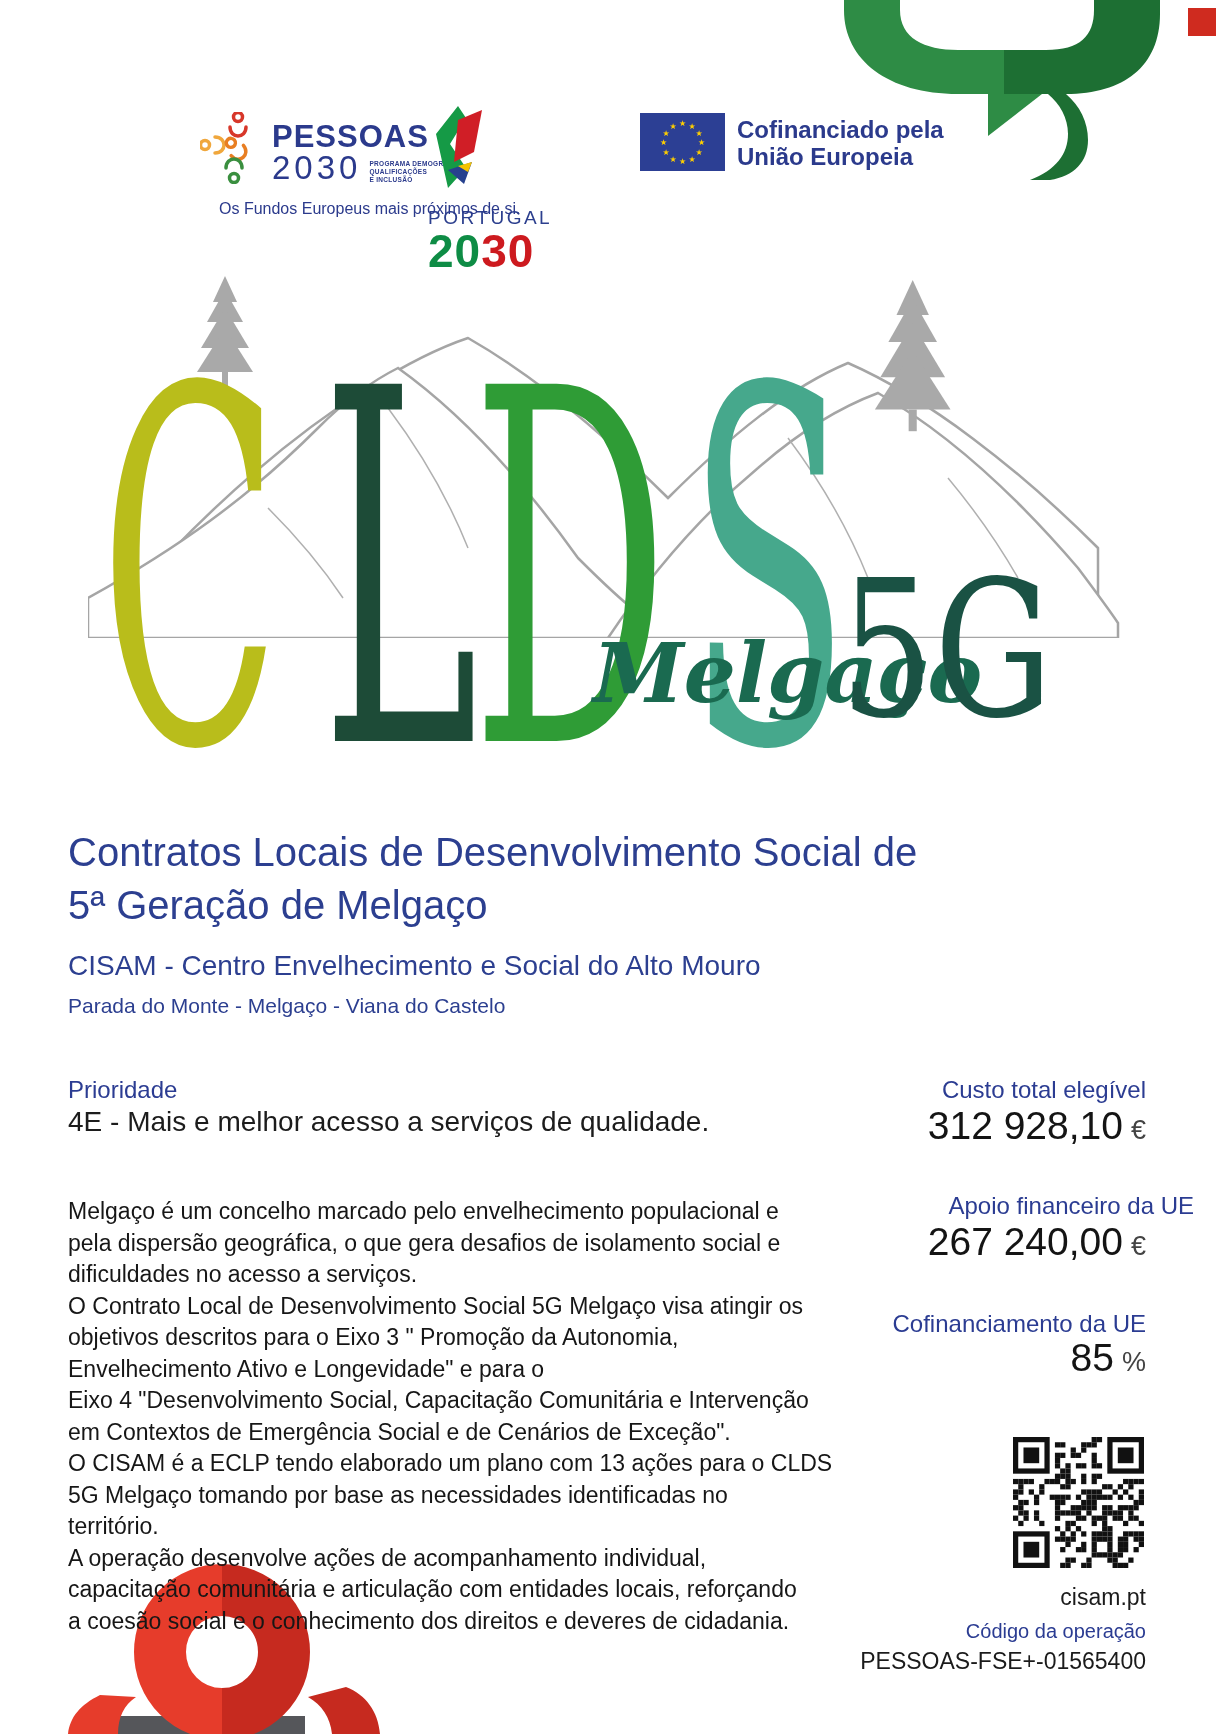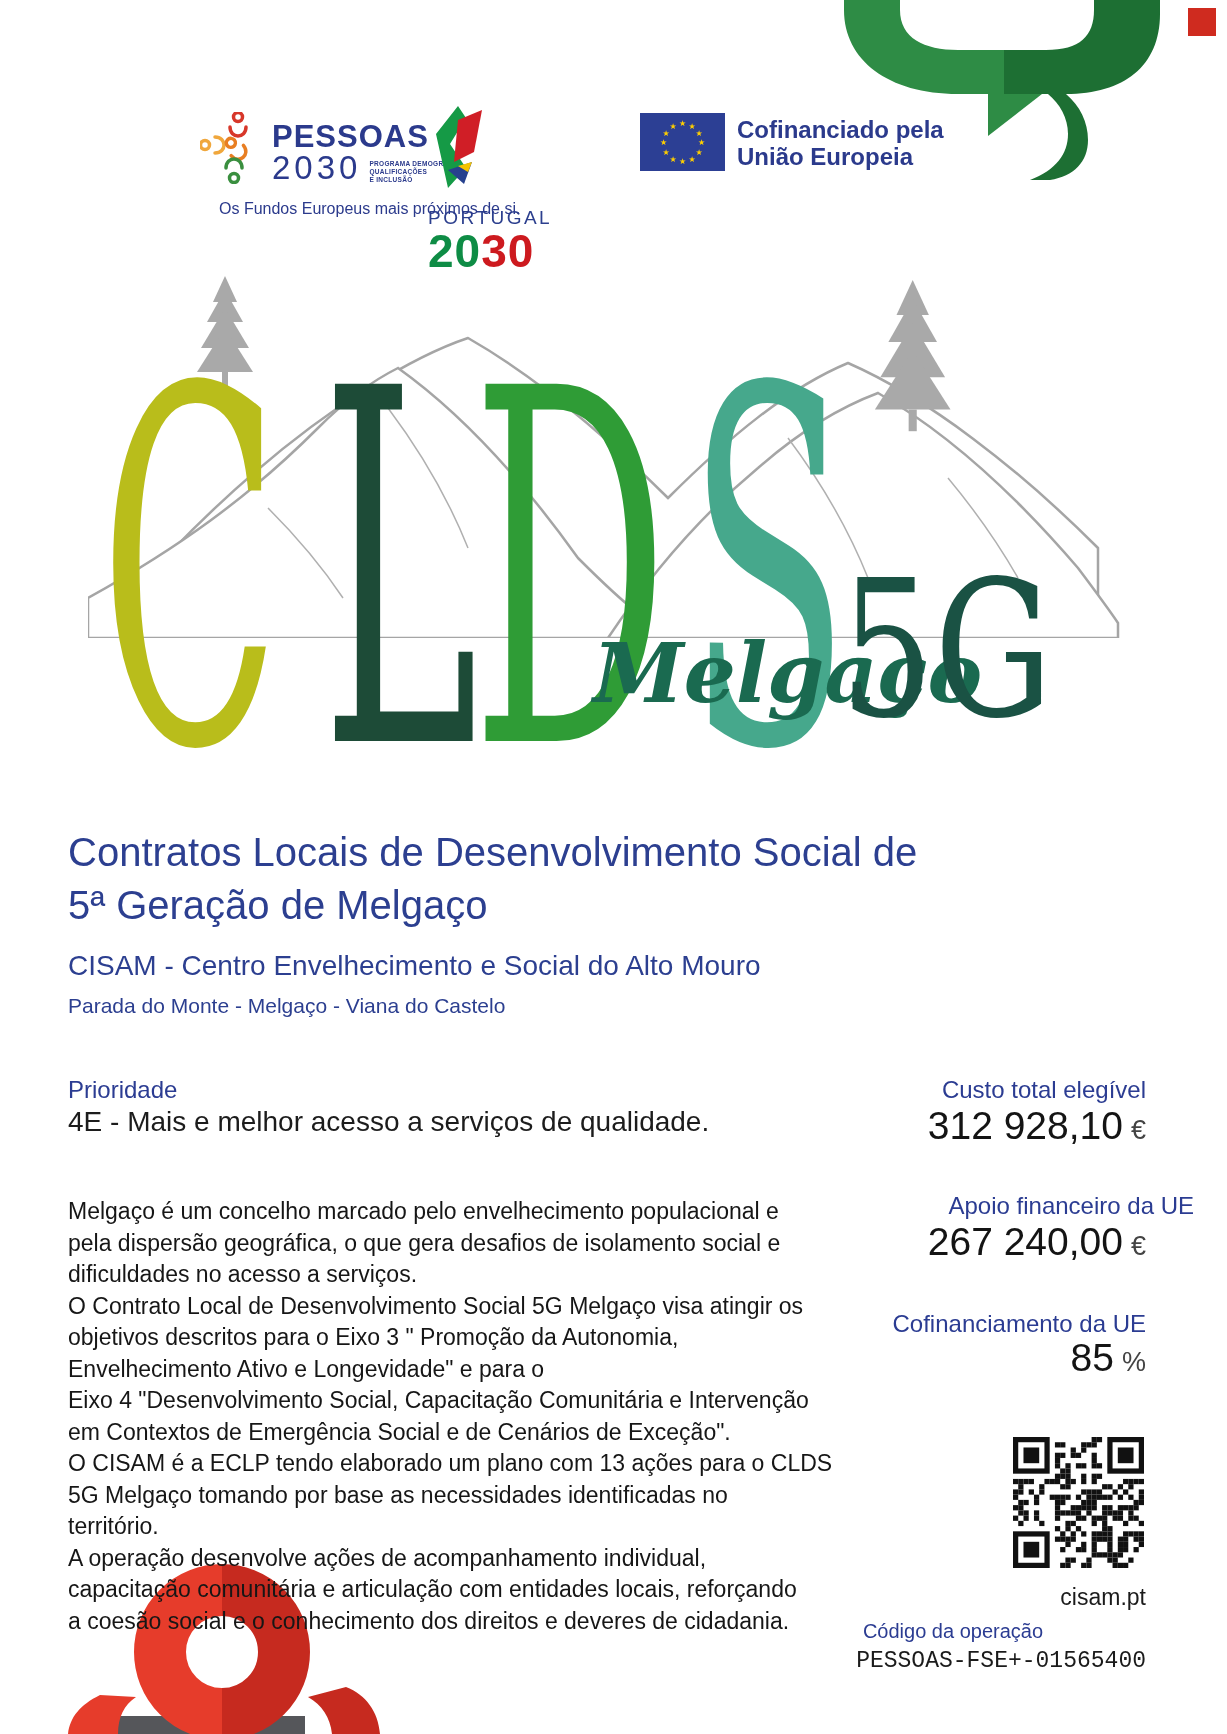--- a/index.html
+++ b/index.html
@@ -49,22 +49,22 @@
   .fin-label{font-size:24px;}
   .amount{font-size:39px;color:#141414;}
   .unit{font-size:27px;color:#444444;margin-left:8px;}
   #fin-total-label{top:1076px;} #fin-total-value{top:1104px;}
   #fin-support-label{top:1192px;padding-left:48px;} #fin-support-value{top:1220px;}
   #fin-cof-label{top:1310px;} #fin-cof-value{top:1336px;}
 
   
   #qr{left:1013px;top:1437px;}
   .qr-caption{left:760px;top:1584px;width:386px;text-align:right;font-size:23px;color:#1b1b1b;}
-  .code-label{left:760px;top:1620px;width:386px;text-align:center;font-size:20px;}
-  .code-value{left:760px;top:1648px;width:386px;text-align:right;font-size:23px;color:#1b1b1b;font-family:Liberation Mono, monospace;}
+  .code-label{left:760px;top:1620px;width:386px;text-align:right;font-size:20px;}
+  .code-value{left:760px;top:1648px;width:386px;text-align:right;font-size:23px;color:#1b1b1b;}
 
   
   #mountains{left:88px;top:268px;z-index:0;}
   #green-ribbon{left:828px;top:0;z-index:1;}
   .red-corner{left:1188px;top:8px;width:28px;height:28px;background:#cf2b1f;z-index:1;}
   #red-figure{left:40px;top:1545px;z-index:1;}
   .txt-layer{z-index:3;}
 </style>
 </head>
 <body>

